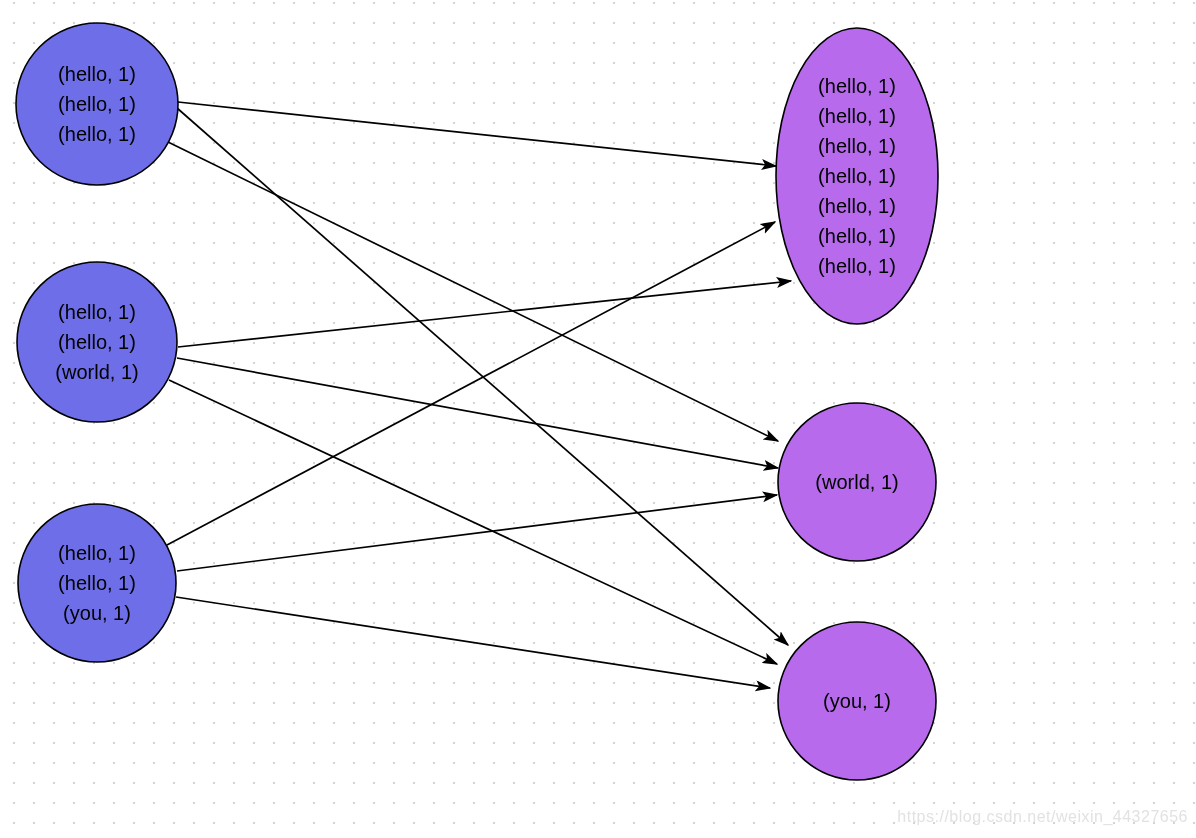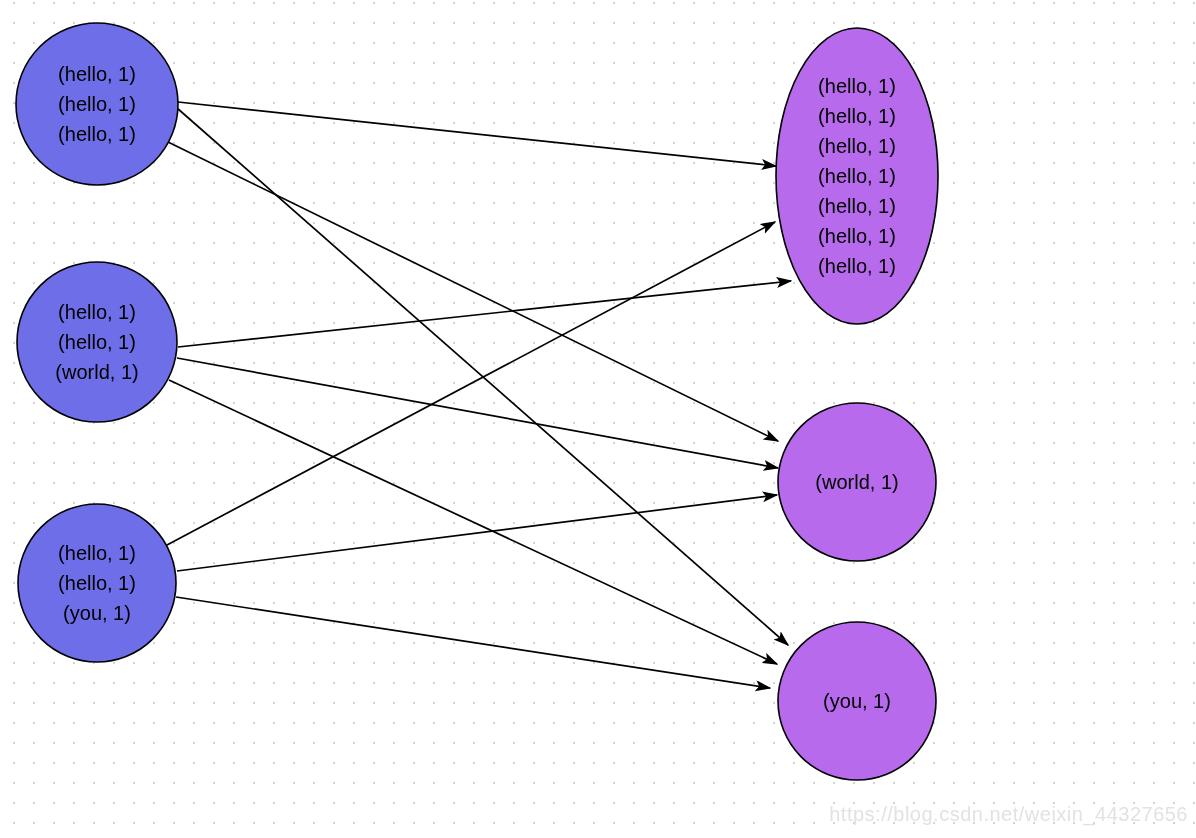--- a/index.html
+++ b/index.html
@@ -39,21 +39,21 @@
   .node-text {
     font-family: "Liberation Sans", sans-serif;
     font-size: 20px;
     fill: #000000;
     text-anchor: middle;
   }
   .watermark {
     position: absolute;
     right: 8px;
     bottom: 12px;
-    font-size: 20px;
+    font-size: 16px;
     color: #e2e2e2;
     letter-spacing: 0.5px;
     user-select: none;
     white-space: nowrap;
   }
 </style>
 </head>
 <body>
 
 <div class="canvas">

